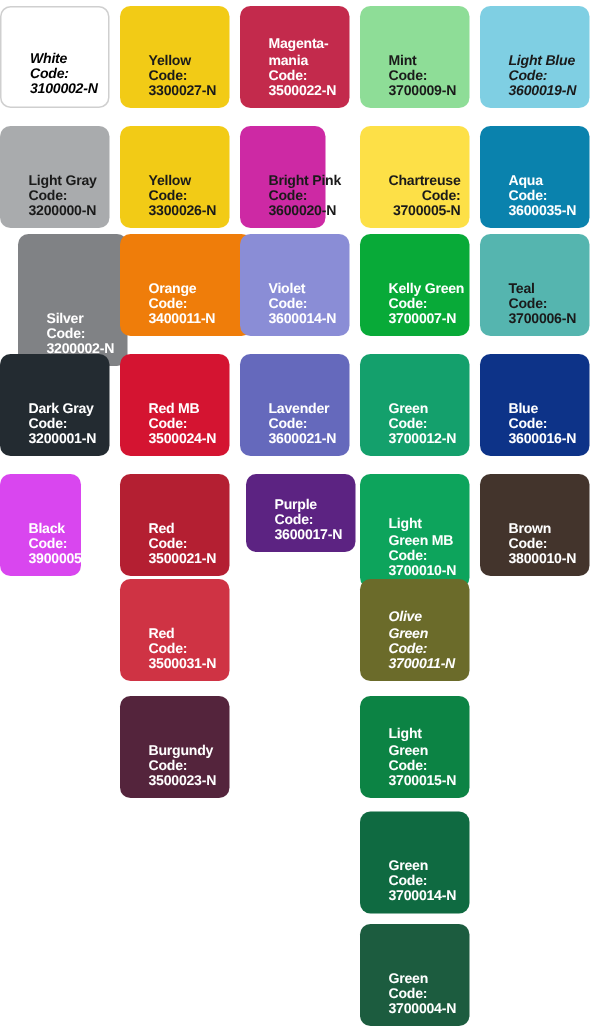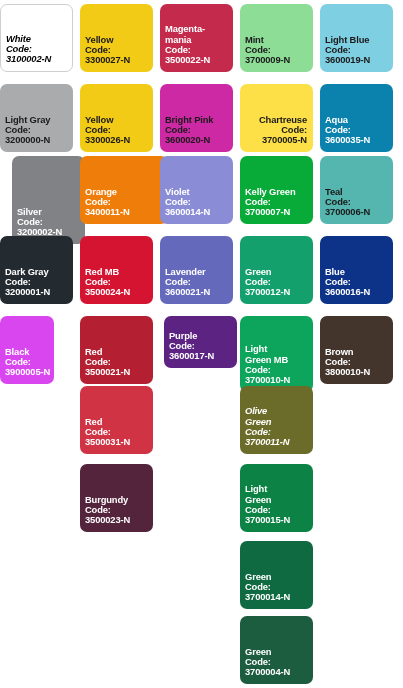--- a/index.html
+++ b/index.html
@@ -16,21 +16,21 @@
   #grid {
     position: relative;
     width: 403px;
     height: 688px;
   }
   .swatch {
     position: absolute;
     width: 73px;
     box-sizing: border-box;
     border-radius: 7px;
-    padding: 6px 6px 7px 5px;
+    padding: 6px 6px 7px 19px;
     display: flex;
     flex-direction: column;
     justify-content: flex-end;
     line-height: 1.08;
     font-size: 9.4px;
     font-weight: bold;
     letter-spacing: -0.15px;
   }
   .swatch.outlined {
     border: 1px solid #cfcfcf;
@@ -61,36 +61,36 @@
       <span class="sw-line sw-name">Magenta-</span>
       <span class="sw-line sw-name">mania</span>
       <span class="sw-line sw-codelabel">Code:</span>
       <span class="sw-line sw-code">3500022-N</span>
     </div>
     <div class="swatch" style="left: 240px; top: 4px; width: 73px; height: 68px; background: rgb(142, 221, 151); color: rgb(26, 26, 26);">
       <span class="sw-line sw-name">Mint</span>
       <span class="sw-line sw-codelabel">Code:</span>
       <span class="sw-line sw-code">3700009-N</span>
     </div>
-    <div class="swatch" style="left: 320px; top: 4px; width: 73px; height: 68px; background: rgb(127, 207, 227); color: rgb(26, 26, 26);">
+    <div class="swatch" style="left: 320px; top: 4px; width: 73px; height: 68px; background: rgb(127, 207, 227); color: rgb(26, 26, 26); font-style: italic;">
       <span class="sw-line sw-name">Light Blue</span>
       <span class="sw-line sw-codelabel">Code:</span>
       <span class="sw-line sw-code">3600019-N</span>
     </div>
     <div class="swatch" style="left: 0px; top: 84px; width: 73px; height: 68px; background: rgb(169, 171, 173); color: rgb(26, 26, 26);">
       <span class="sw-line sw-name">Light Gray</span>
       <span class="sw-line sw-codelabel">Code:</span>
       <span class="sw-line sw-code">3200000-N</span>
     </div>
     <div class="swatch" style="left: 80px; top: 84px; width: 73px; height: 68px; background: rgb(242, 203, 22); color: rgb(26, 26, 26);">
       <span class="sw-line sw-name">Yellow</span>
       <span class="sw-line sw-codelabel">Code:</span>
       <span class="sw-line sw-code">3300026-N</span>
     </div>
-    <div class="swatch" style="left: 160px; top: 84px; width: 73px; height: 68px; background: rgb(205, 41, 164); color: rgb(26, 26, 26);">
+    <div class="swatch" style="left: 160px; top: 84px; width: 57px; height: 68px; background: rgb(205, 41, 164); color: rgb(26, 26, 26);">
       <span class="sw-line sw-name">Bright Pink</span>
       <span class="sw-line sw-codelabel">Code:</span>
       <span class="sw-line sw-code">3600020-N</span>
     </div>
     <div class="swatch" style="left: 240px; top: 84px; width: 73px; height: 68px; background: #fde047; color: rgb(26, 26, 26); align-items: flex-end;">
       <span class="sw-line sw-name">Chartreuse</span>
       <span class="sw-line sw-codelabel">Code:</span>
       <span class="sw-line sw-code">3700005-N</span>
     </div>
     <div class="swatch" style="left: 320px; top: 84px; width: 73px; height: 68px; background: rgb(10, 130, 173); color: rgb(255, 255, 255);">

